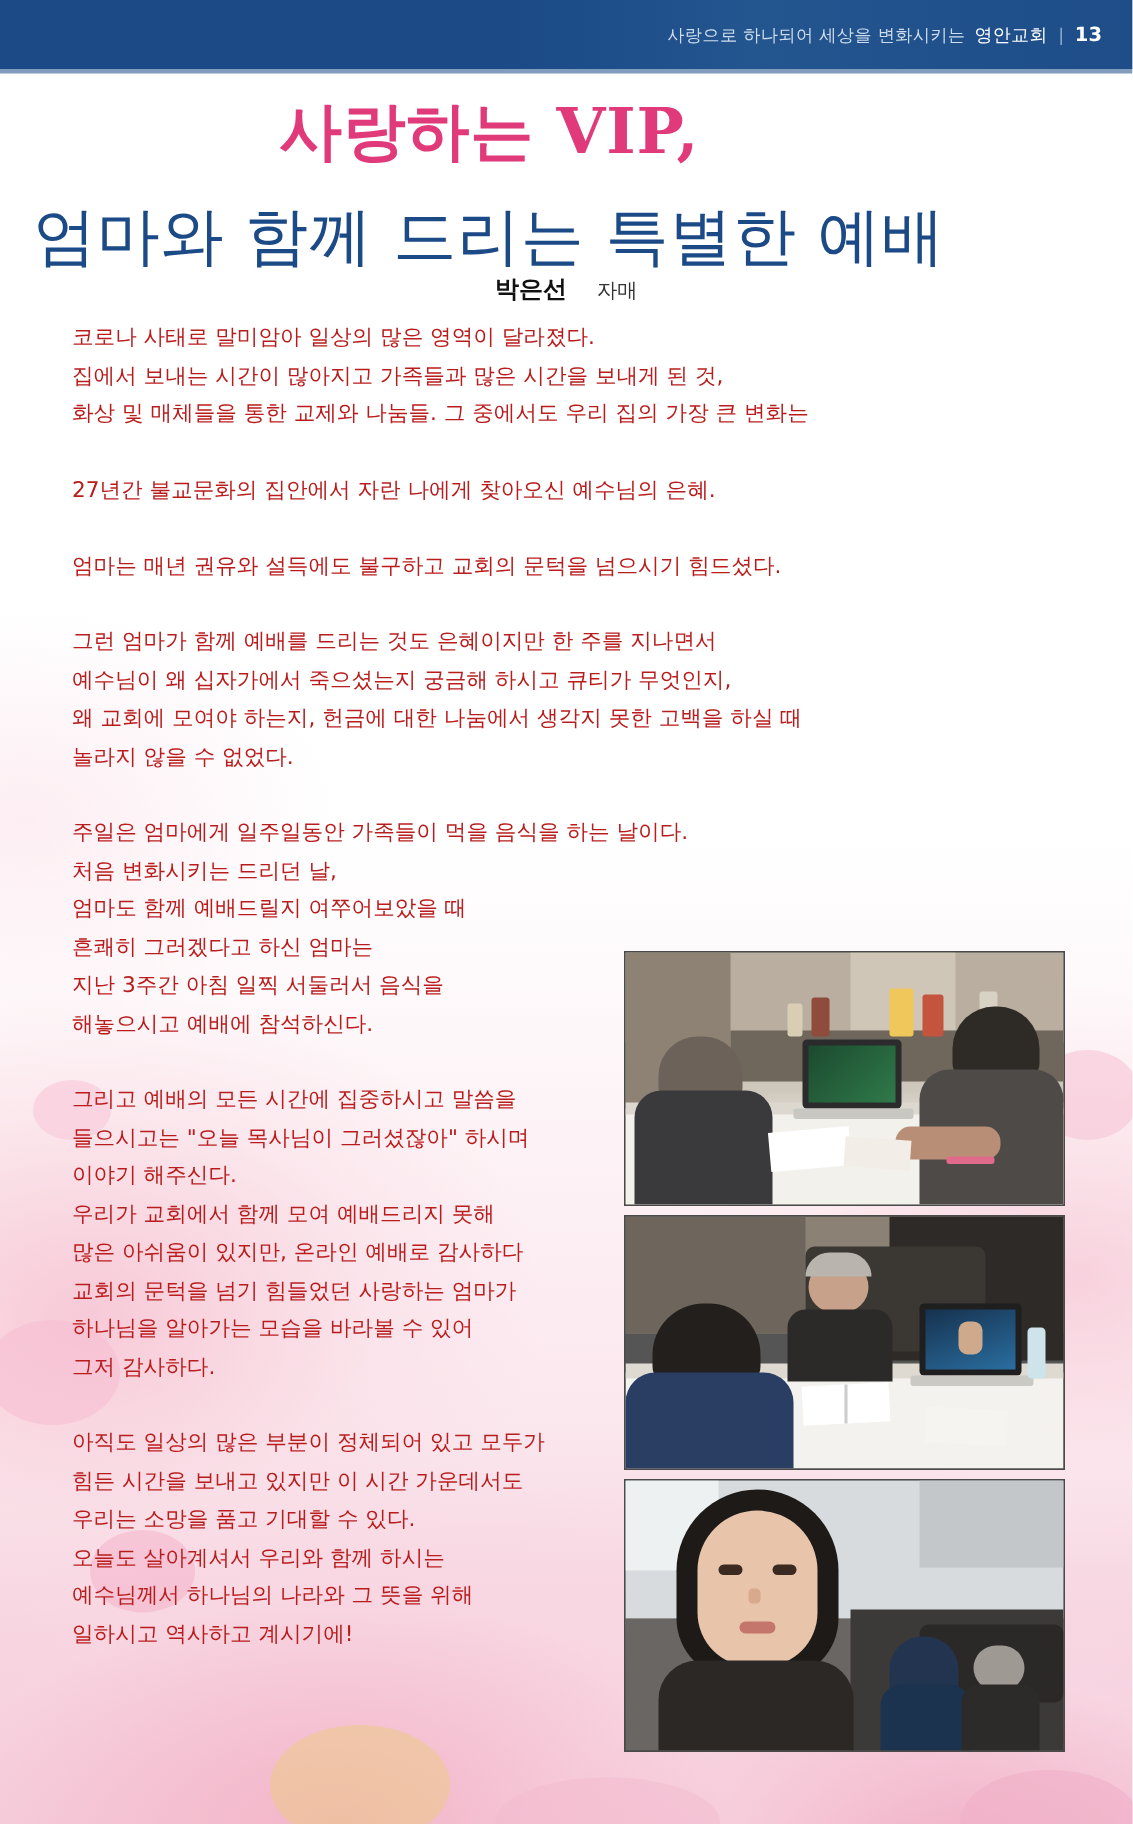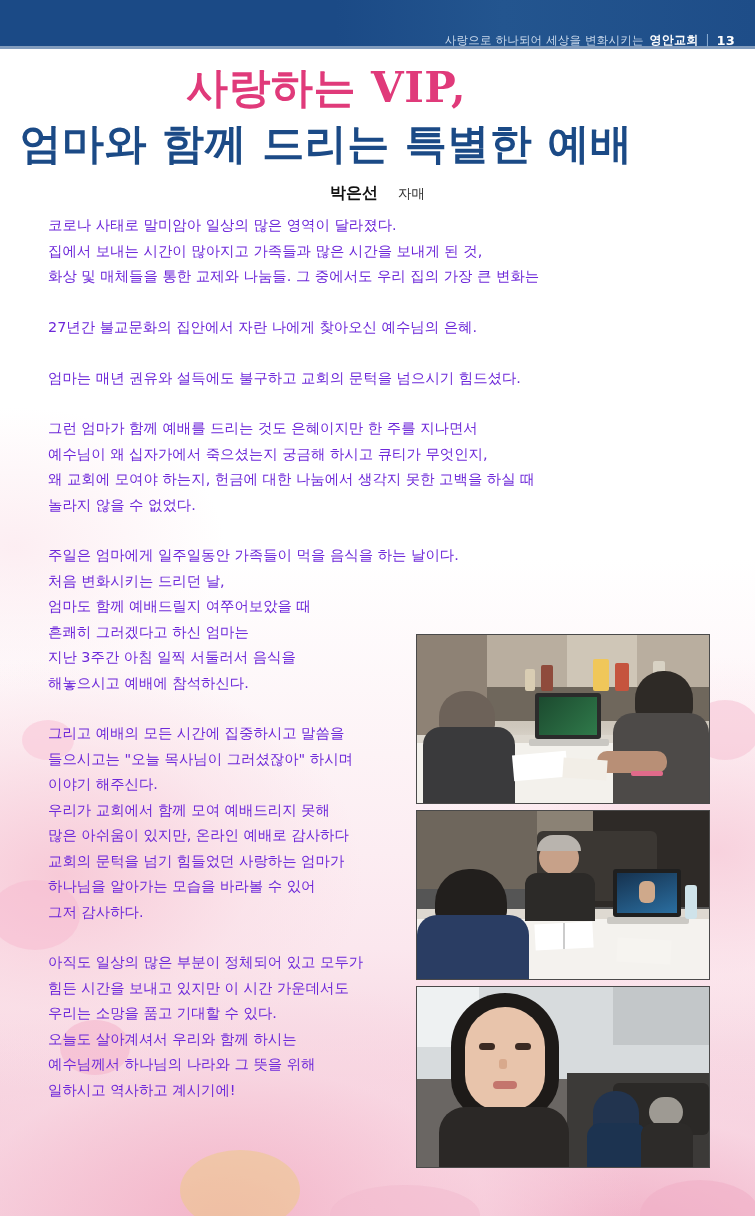--- a/index.html
+++ b/index.html
@@ -65,25 +65,24 @@
     right: 20px; top: 0;
     height: 46px;
     display: flex;
     align-items: center;
     gap: 6px;
     color: #cddcee;
     font-size: 11.5px;
     letter-spacing: 0.2px;
     z-index: 6;
     white-space: nowrap;
-    margin-top: 17px;
   }
   .header-text .church {
     color: #ffffff;
-    font-weight: bold;
+    font-weight: normal;
     font-size: 12px;
   }
   .header-text .sep {
     color: #8fb0d4;
     margin: 0 1px;
   }
   .header-text .pageno {
     color: #ffffff;
     font-weight: bold;
     font-size: 13px;
@@ -106,24 +105,24 @@
     font-size: 42px;
     color: #e03a7a;
     font-weight: bold;
     letter-spacing: 0.5px;
     line-height: 1.25;
   }
   .title-line2 {
     font-family: "DejaVu Serif", "Liberation Serif", serif;
     font-size: 42px;
     color: #1b4a86;
-    font-weight: bold;
+    font-weight: normal;
     letter-spacing: 0.5px;
     line-height: 1.3;
-    margin-top: 2px;
+    margin-top: 16px;
   }
   .byline {
     position: absolute;
     left: 0; top: 183px;
     width: 755px;
     text-align: center;
     color: #2a2a2a;
   }
   .byline .name {
     font-size: 16px;
@@ -135,21 +134,21 @@
     color: #333333;
     margin-left: 20px;
   }
 
   
   .body-text {
     position: absolute;
     left: 48px;
     top: 213px;
     width: 660px;
-    color: #6d28d9;
+    color: #b91c1c;
     font-size: 14.4px;
     line-height: 25.5px;
   }
   .body-text .para {
     margin: 0 0 25px 0;
   }
   .body-text .para:last-child { margin-bottom: 0; }
   .body-text .line { white-space: pre; }
 
   

